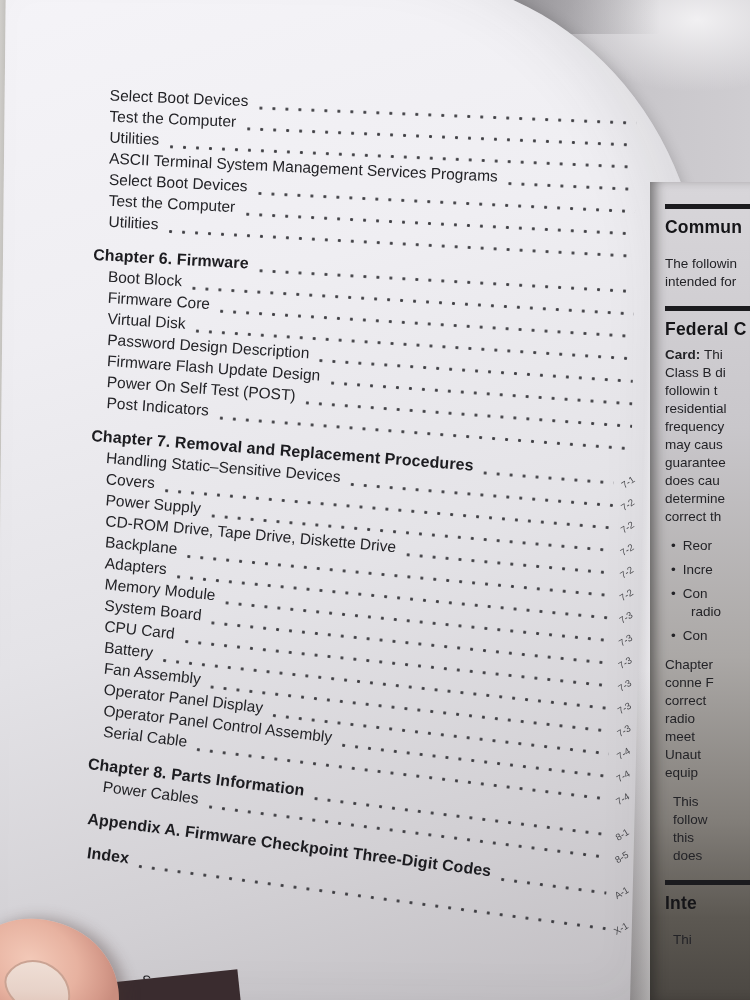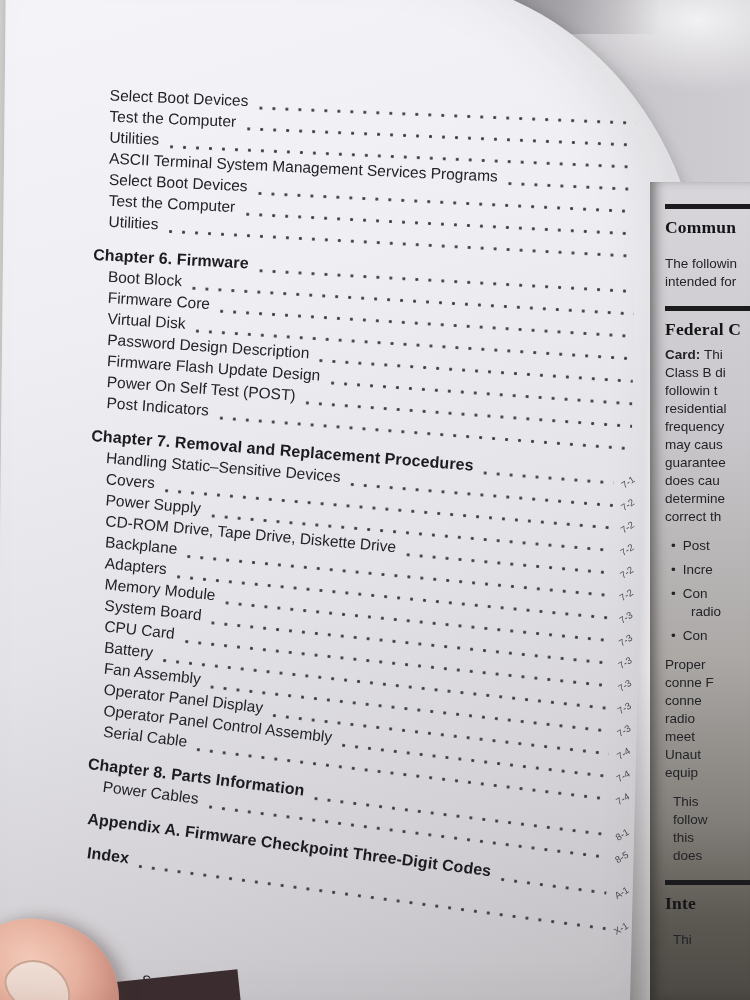--- a/index.html
+++ b/index.html
@@ -52,21 +52,21 @@
   .book-title{font-size:13.5px;margin-left:38px;}
   
   .right-page{
     position:absolute;left:650px;top:182px;width:100px;height:818px;z-index:5;
     padding:18px 0 0 15px;box-sizing:border-box;overflow:hidden;
     background:linear-gradient(180deg,#d8d6da 0%,#c9c7cb 30%,#aba8a6 58%,#827e79 78%,#5c5852 90%,#4b4742 100%);
     box-shadow:inset 9px 0 12px -4px rgba(35,33,31,.55);
     font-size:13.5px;line-height:18px;color:#232327;
   }
   .rp-rule{height:5px;background:#1b1b1e;margin:4px 0 9px;width:110%;}
-  .rp-h{font-size:17.5px;font-weight:bold;margin:0 0 8px;color:#151518;letter-spacing:.2px;white-space:nowrap;font-family:Liberation Serif, serif;}
+  .rp-h{font-size:17.5px;font-weight:bold;margin:0 0 8px;color:#151518;letter-spacing:.2px;white-space:nowrap;}
   .rp-t{white-space:nowrap;}
   .rp-b{display:flex;white-space:nowrap;}
   .rp-b .dot{margin:0 7px 0 6px;flex:none;}
   .rp-c{padding-left:26px;white-space:nowrap;}
   .rp-i{padding-left:8px;white-space:nowrap;}
   .rp-s{height:11px;}
   .rp-ss{height:6px;}
   
   .table-corner{
     position:absolute;left:70px;top:978px;width:170px;height:42px;z-index:4;
@@ -277,42 +277,42 @@
     <div class="rp-t">residential</div>
     <div class="rp-t">frequency</div>
     <div class="rp-t">may caus</div>
     <div class="rp-t">guarantee</div>
     <div class="rp-t">does cau</div>
     <div class="rp-t">determine</div>
     <div class="rp-t">correct th</div>
     <div class="rp-s"></div>
     <div class="rp-b">
       <span class="dot">•</span>
-      <span>Post</span>
+      <span>Reor</span>
     </div>
     <div class="rp-ss"></div>
     <div class="rp-b">
       <span class="dot">•</span>
       <span>Incre</span>
     </div>
     <div class="rp-ss"></div>
     <div class="rp-b">
       <span class="dot">•</span>
       <span>Con</span>
     </div>
     <div class="rp-c">radio</div>
     <div class="rp-ss"></div>
     <div class="rp-b">
       <span class="dot">•</span>
       <span>Con</span>
     </div>
     <div class="rp-s"></div>
-    <div class="rp-t">Proper</div>
+    <div class="rp-t">Chapter</div>
     <div class="rp-t">conne F</div>
-    <div class="rp-t">conne</div>
+    <div class="rp-t">correct</div>
     <div class="rp-t">radio</div>
     <div class="rp-t">meet</div>
     <div class="rp-t">Unaut</div>
     <div class="rp-t">equip</div>
     <div class="rp-s"></div>
     <div class="rp-i">This</div>
     <div class="rp-i">follow</div>
     <div class="rp-i">this</div>
     <div class="rp-i">does</div>
     <div class="rp-s"></div>

